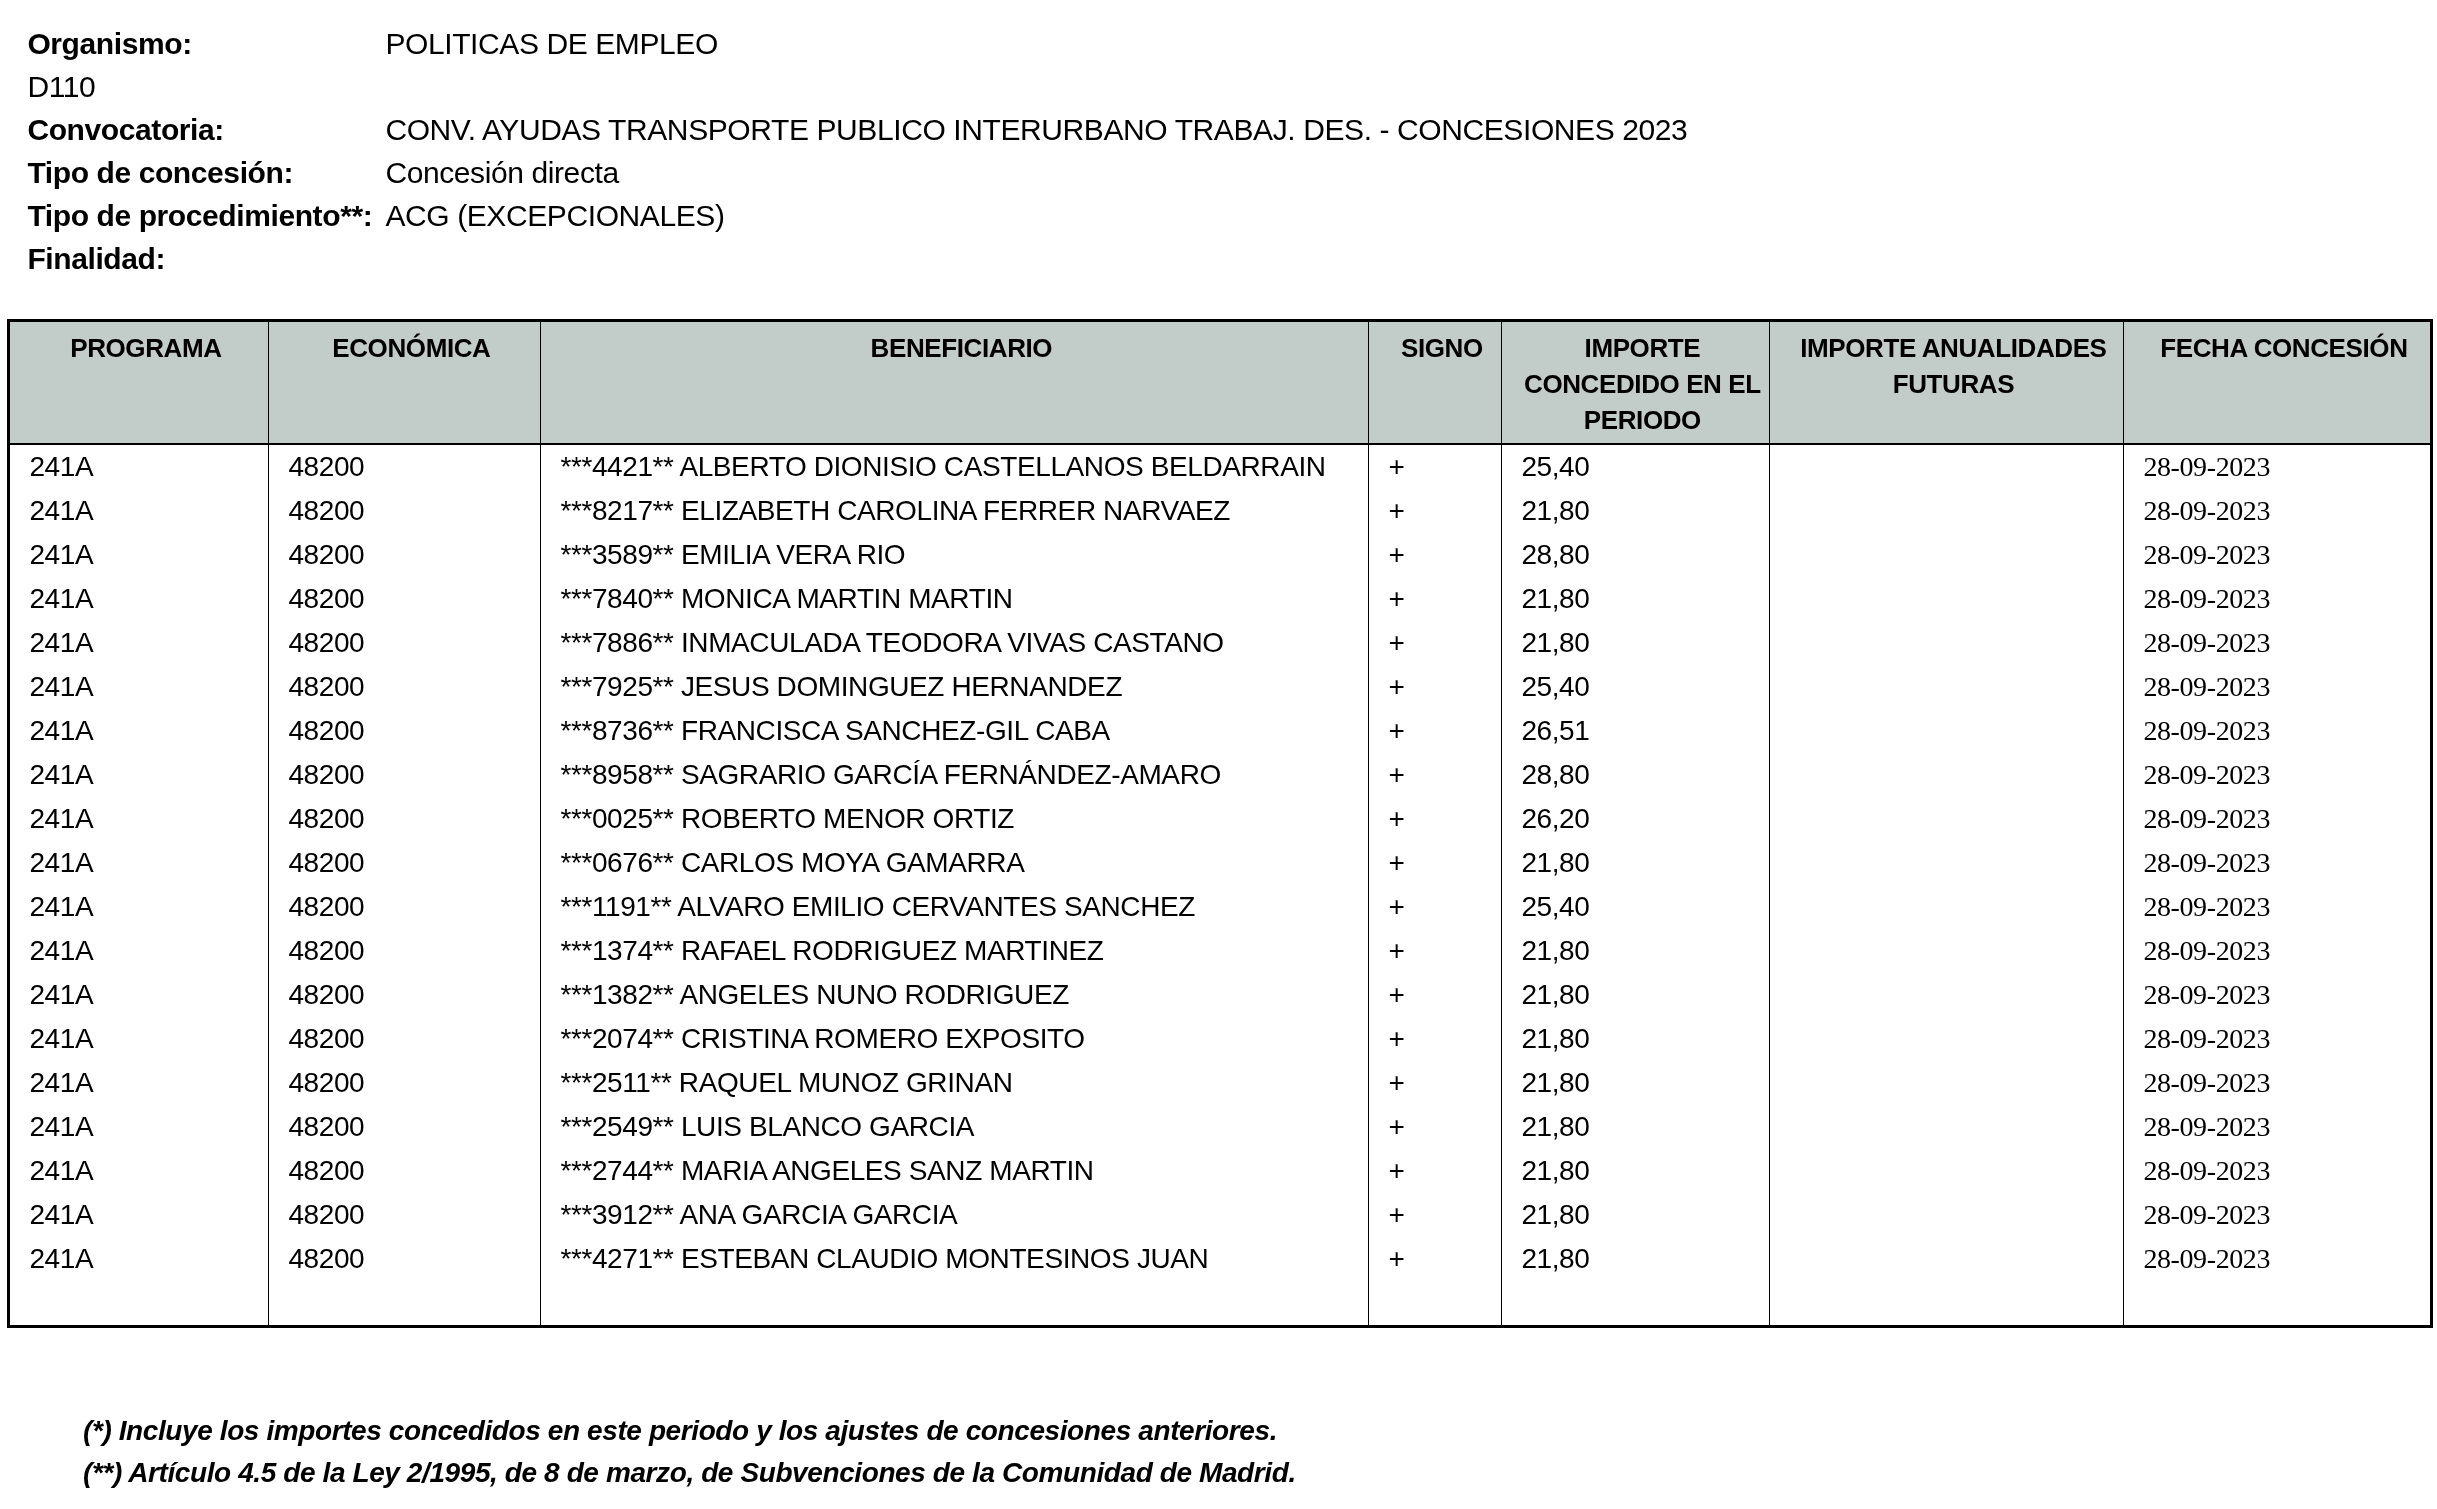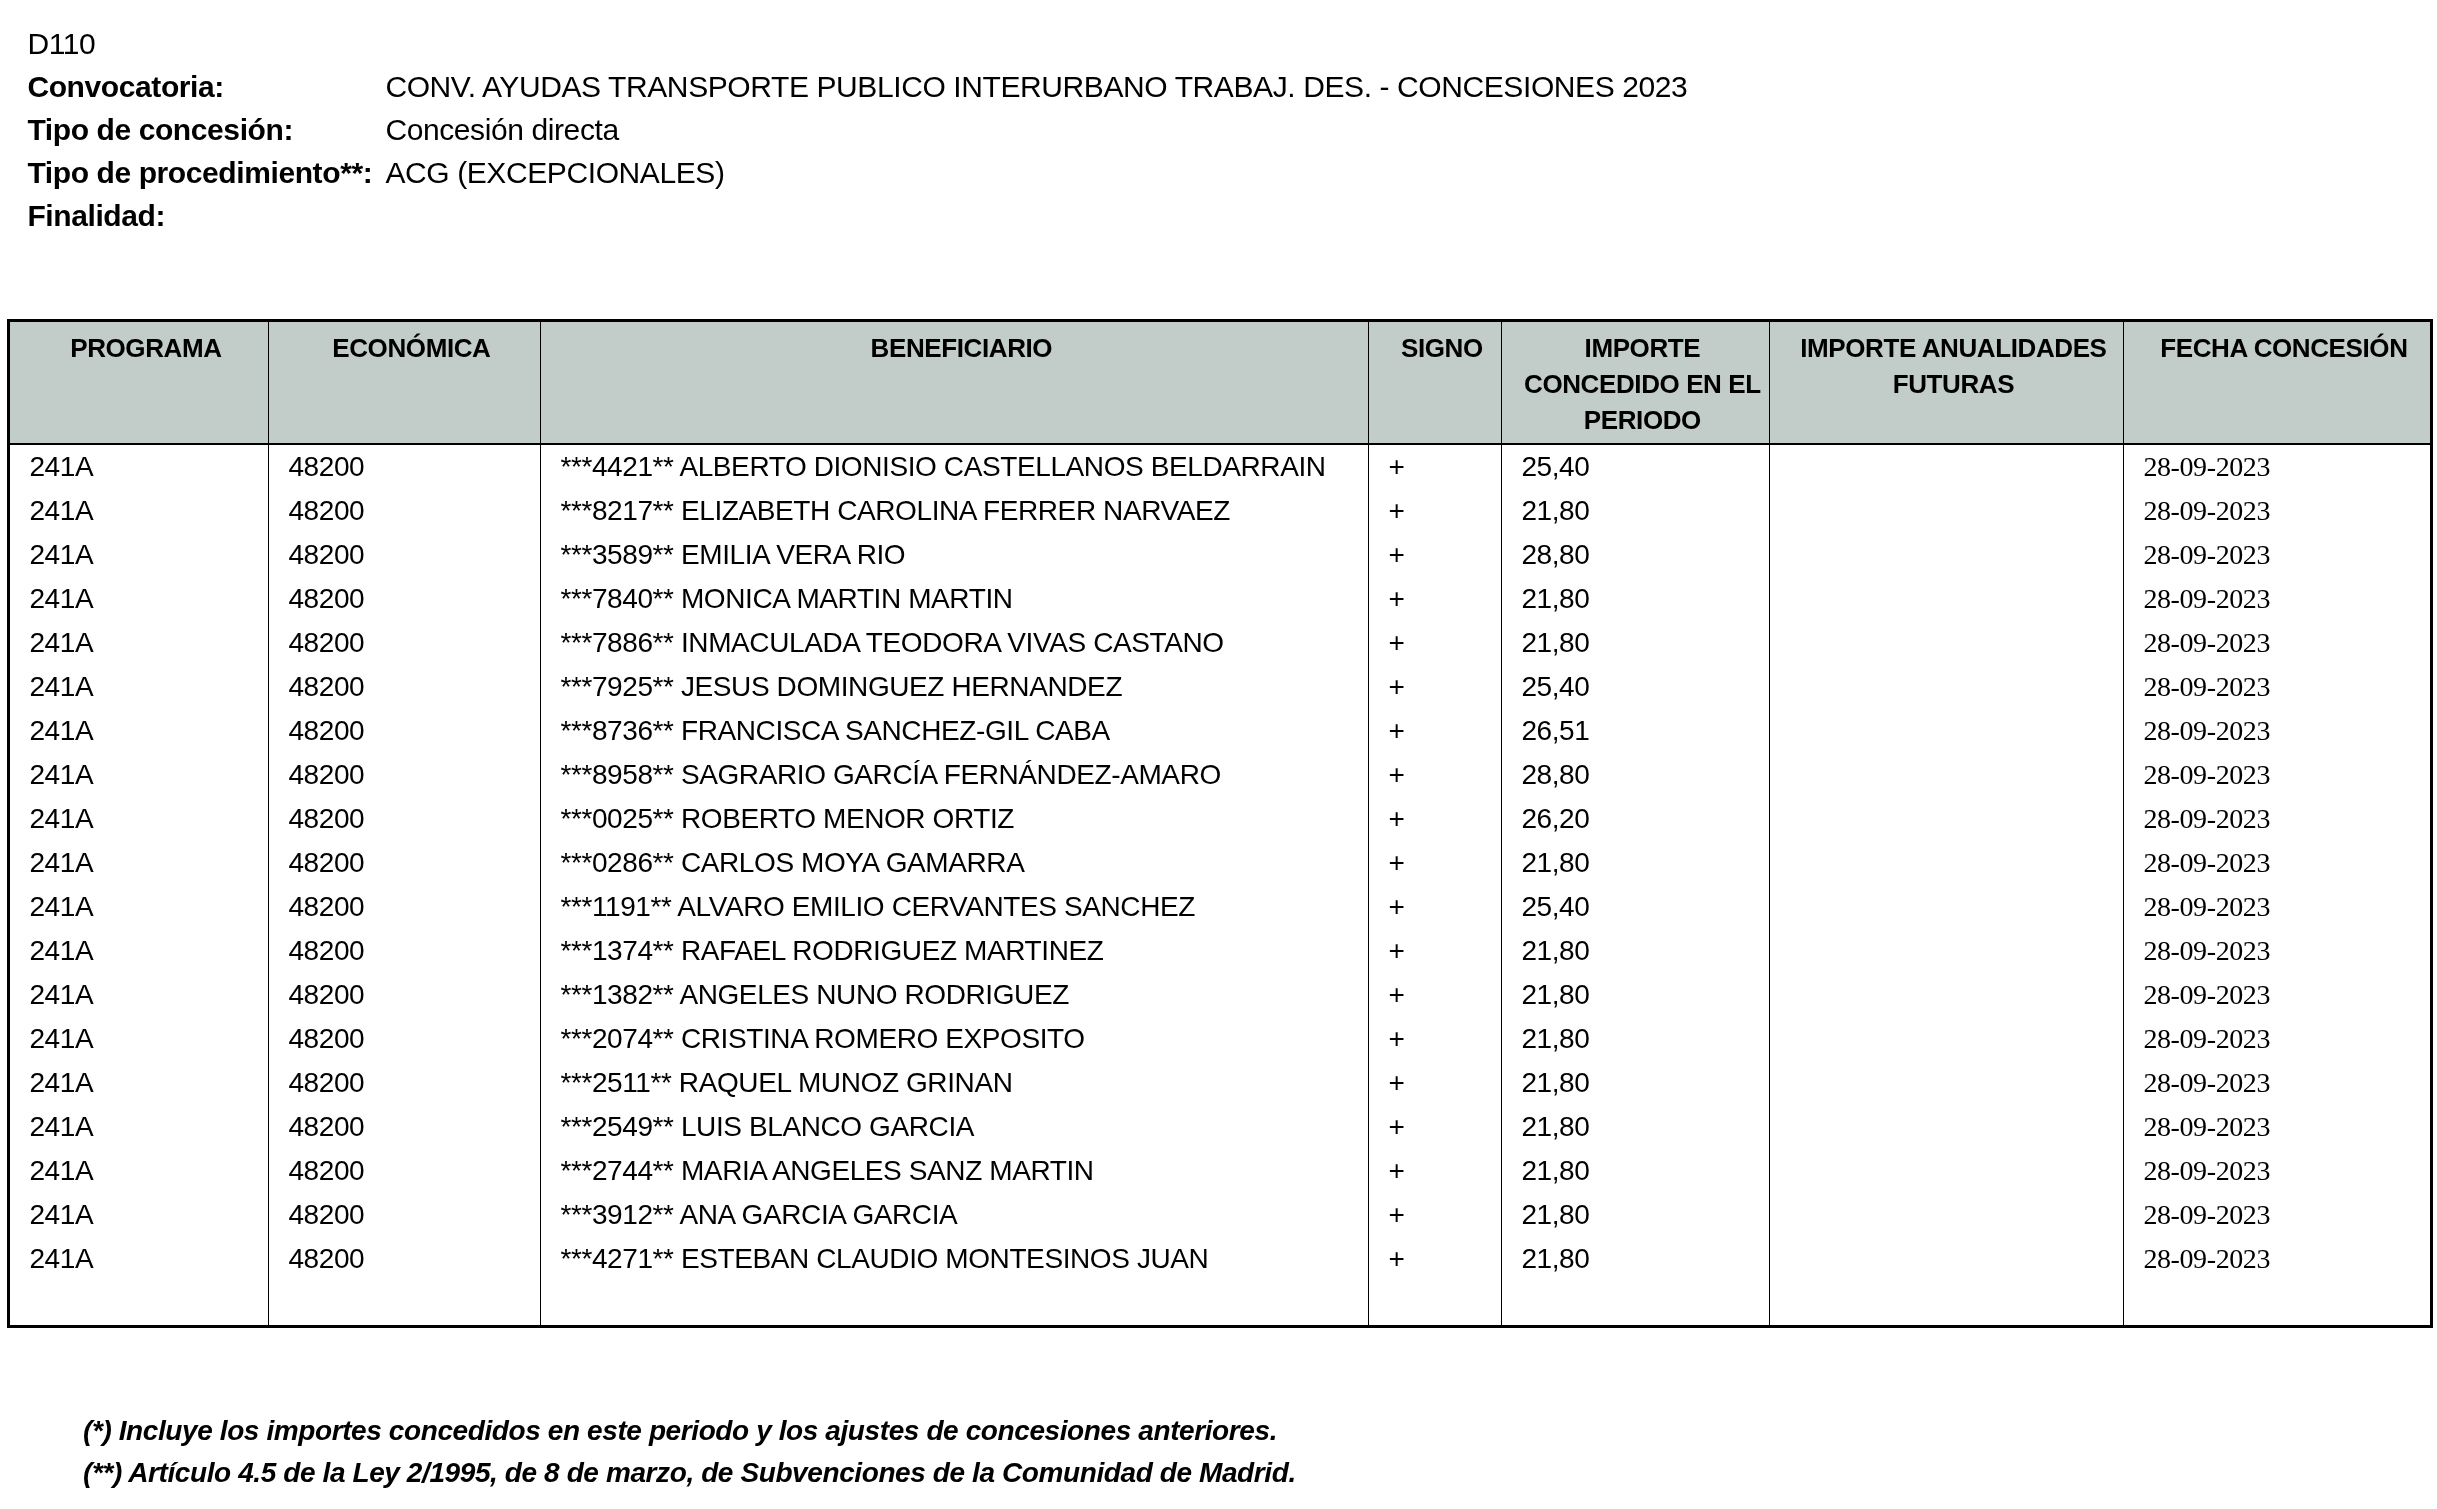--- a/index.html
+++ b/index.html
@@ -97,20 +97,24 @@
     font-style: italic;
     white-space: nowrap;
   }
 </style>
 </head>
 <body>
 
 <div id="page">
 
   <div id="meta">
+    <div class="meta-row">
+      <span class="meta-label">Organismo:</span>
+      <span class="meta-value">POLITICAS DE EMPLEO</span>
+    </div>
     <div class="meta-row">
       <span class="meta-value">D110</span>
     </div>
     <div class="meta-row">
       <span class="meta-label">Convocatoria:</span>
       <span class="meta-value">CONV. AYUDAS TRANSPORTE PUBLICO INTERURBANO TRABAJ. DES. - CONCESIONES 2023</span>
     </div>
     <div class="meta-row">
       <span class="meta-label">Tipo de concesión:</span>
       <span class="meta-value">Concesión directa</span>
@@ -224,21 +228,21 @@
           <td class="col-economica">48200</td>
           <td class="col-beneficiario">***0025** ROBERTO MENOR ORTIZ</td>
           <td class="col-signo">+</td>
           <td class="col-importe">26,20</td>
           <td class="col-anualidades"></td>
           <td class="col-fecha">28-09-2023</td>
         </tr>
         <tr>
           <td class="col-programa">241A</td>
           <td class="col-economica">48200</td>
-          <td class="col-beneficiario">***0286** CARLOS MOYA GAMARRA</td>
+          <td class="col-beneficiario">***0676** CARLOS MOYA GAMARRA</td>
           <td class="col-signo">+</td>
           <td class="col-importe">21,80</td>
           <td class="col-anualidades"></td>
           <td class="col-fecha">28-09-2023</td>
         </tr>
         <tr>
           <td class="col-programa">241A</td>
           <td class="col-economica">48200</td>
           <td class="col-beneficiario">***1191** ALVARO EMILIO CERVANTES SANCHEZ</td>
           <td class="col-signo">+</td>

